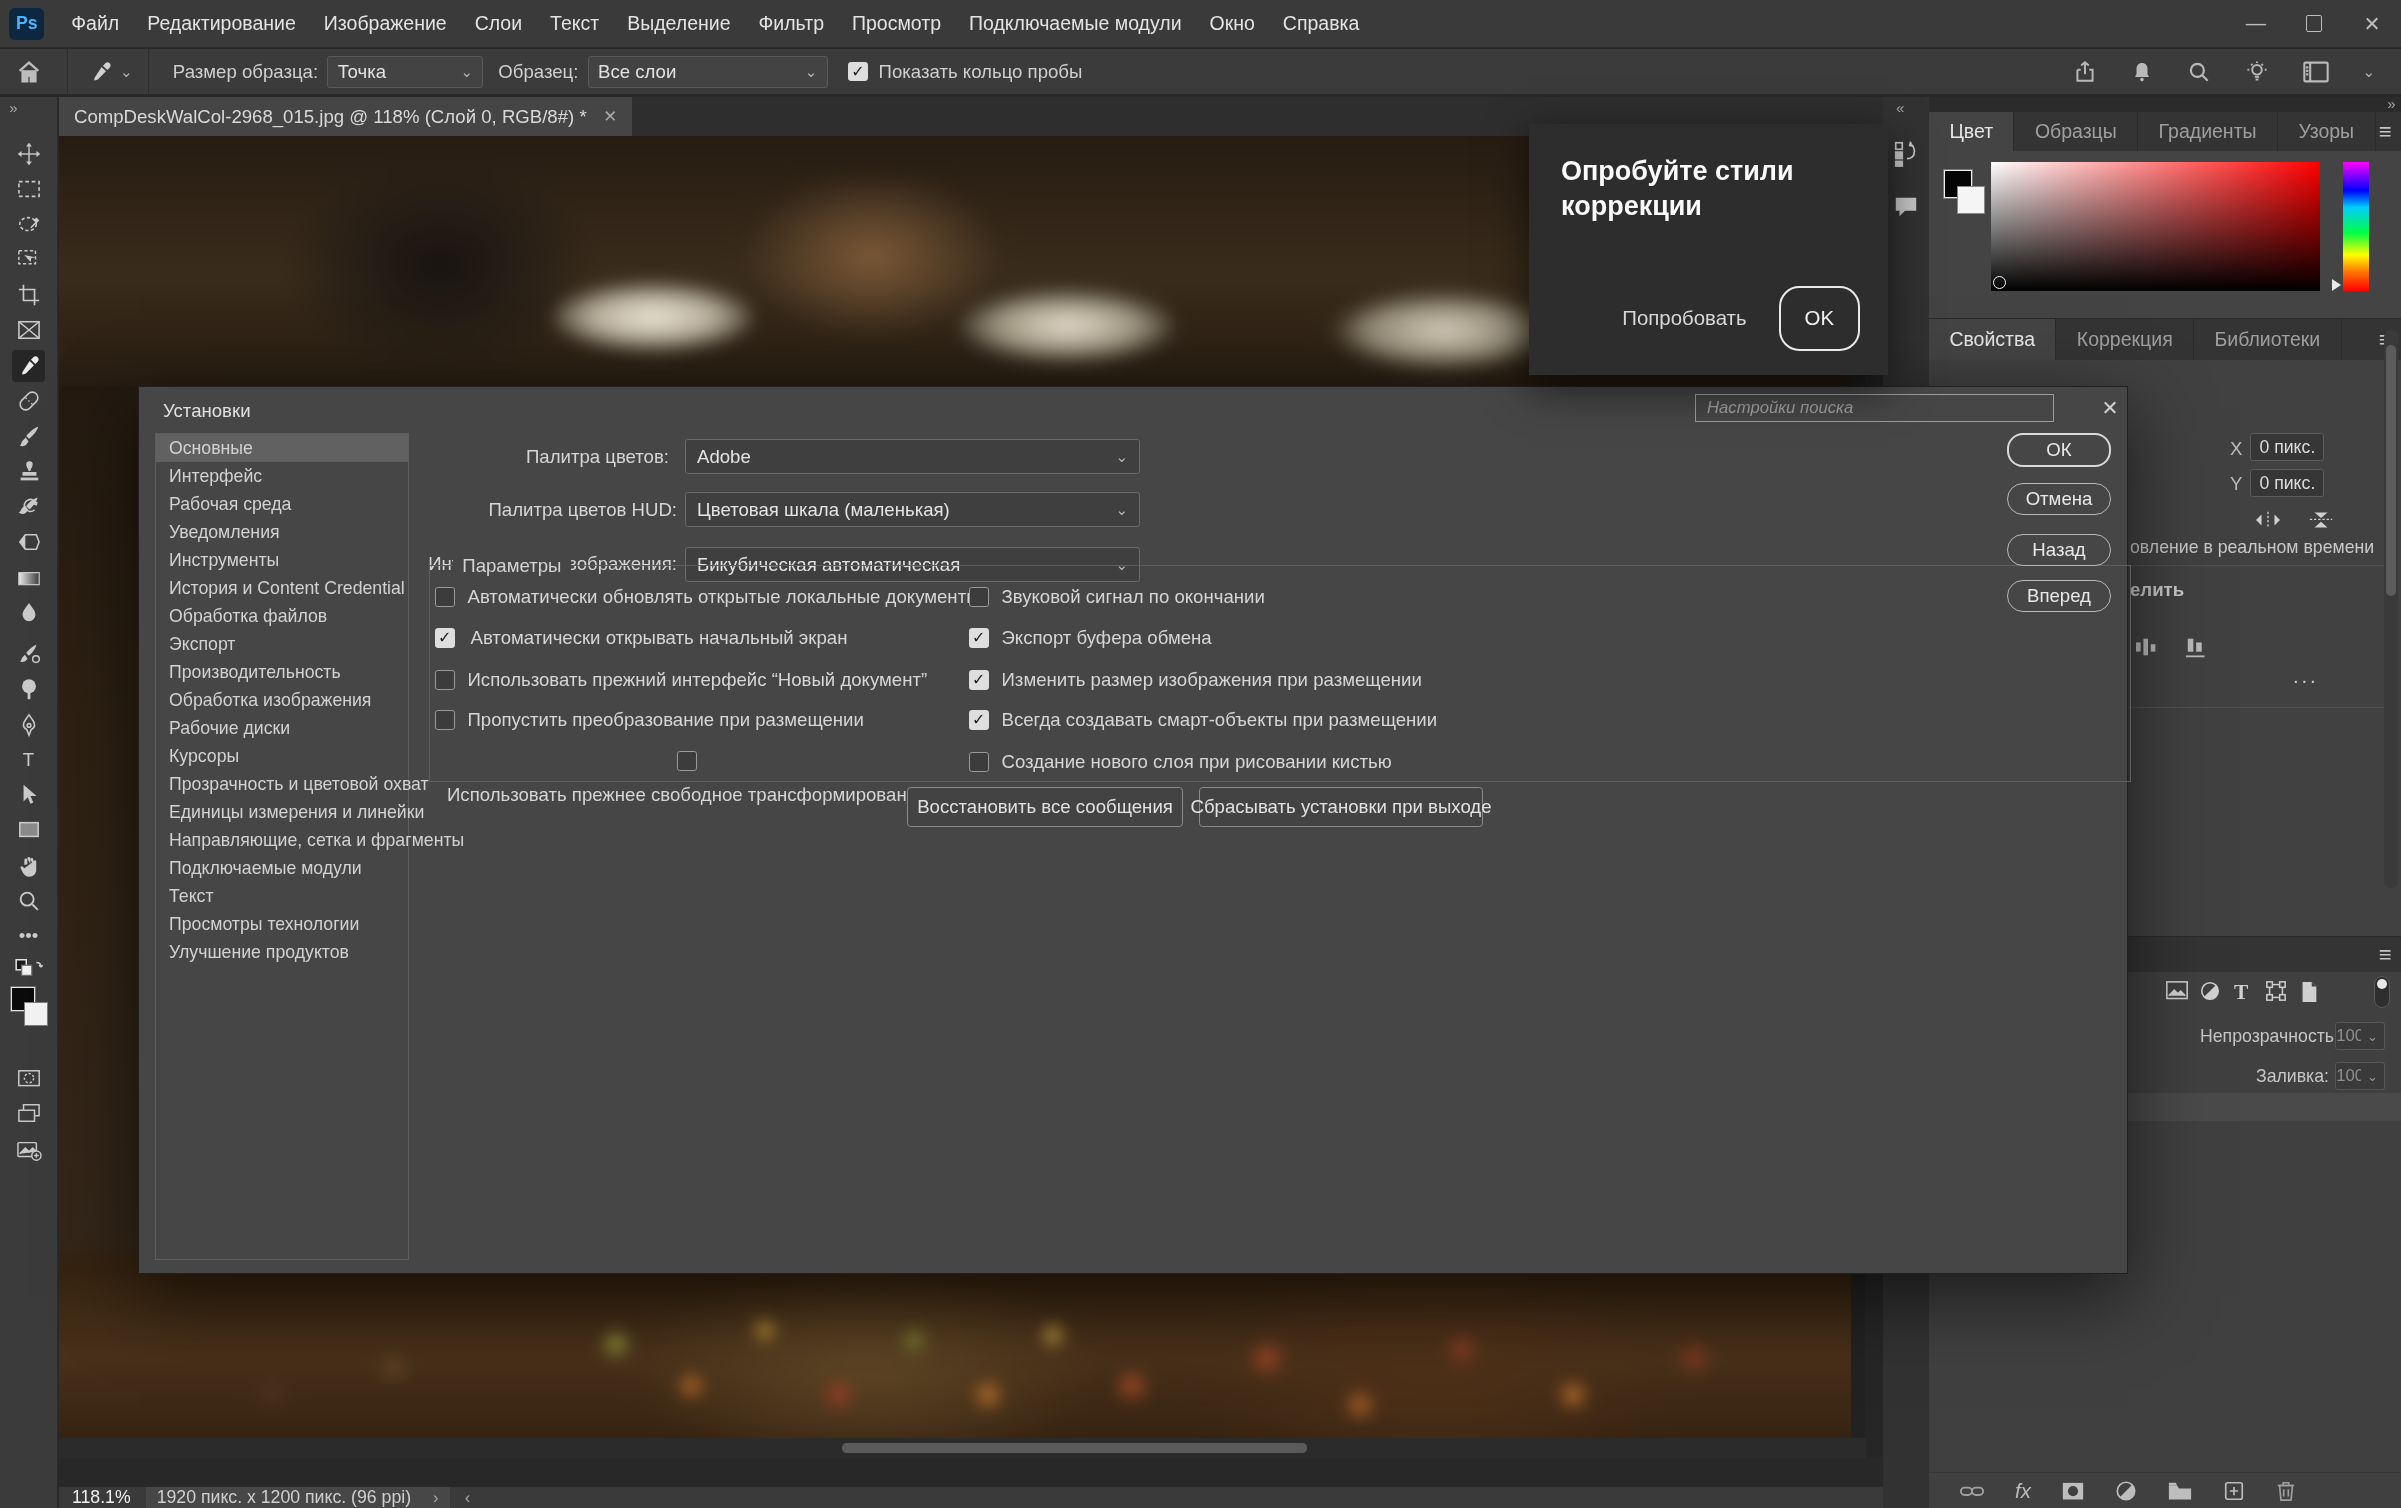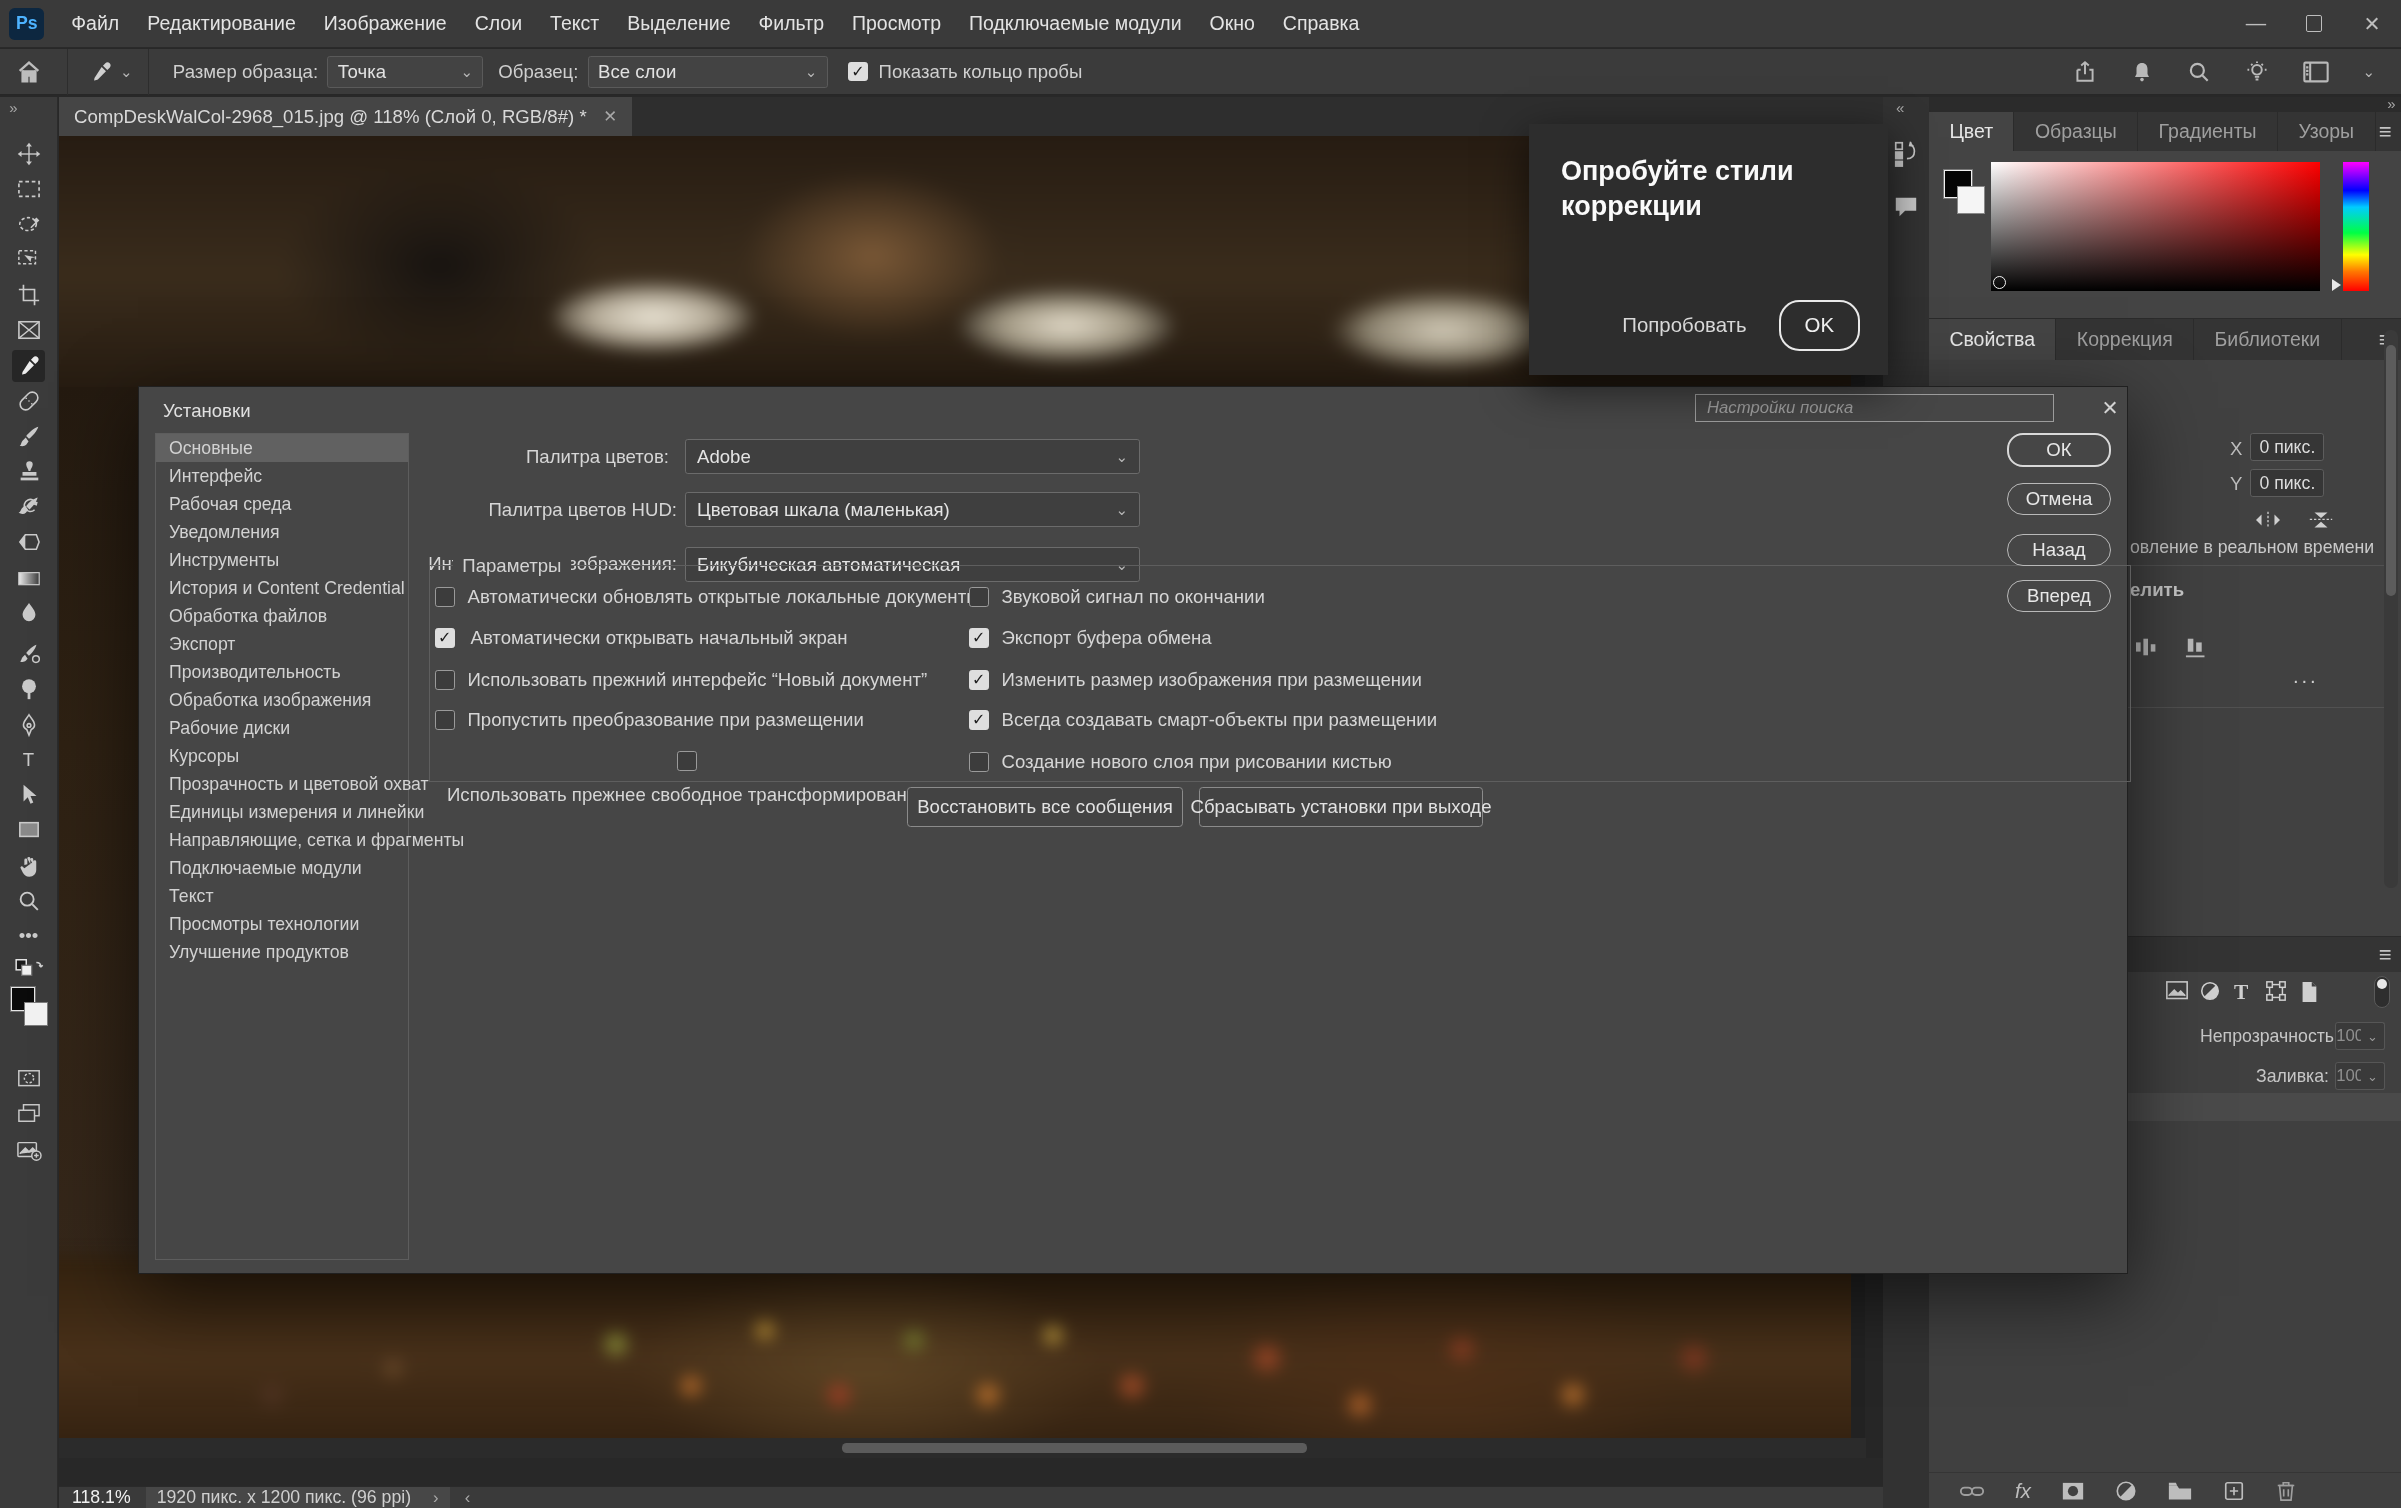--- a/index.html
+++ b/index.html
@@ -158,21 +158,21 @@
     display:flex; align-items:center; gap:30px; padding-left:30px; color:#bdbdbd; }
 
   
   .notif { position:absolute; left:1529px; top:124px; width:359px; height:251px; background:#2d2d2d;
     box-shadow:0 13px 41px rgba(0,0,0,.6); padding:30px 32px; z-index:40; }
   .notif h2 { font-size:27px; font-weight:600; color:#fafafa; line-height:1.3; max-width:279px; }
   .notif p { margin-top:24px; font-size:21.4px; color:#c6c6c6; line-height:1.48; max-width:307px; }
   .notif-foot { position:absolute; right:28px; bottom:24px; display:flex; align-items:center; gap:32px; }
   .notif-try { color:#d8d8d8; font-size:20.4px; }
   .notif-ok { border:2.2px solid #e9e9e9; border-radius:20.4px; color:#f0f0f0; font-size:20.4px;
-    padding:12px 24px; }
+    padding:19px 24px; }
 
   
   .dialog { position:absolute; left:138px; top:386px; width:1990px; height:888px; background:#464646;
     border:0.9px solid #202020; box-shadow:0 22px 74px rgba(0,0,0,.6); z-index:30; }
   .dlg-title { position:absolute; left:24px; top:13px; font-size:18.6px; color:#e0e0e0; }
   .dlg-search { position:absolute; left:1556px; top:7.4px; width:359px; height:28px; background:transparent;
     border:0.9px solid #9c9c9c; color:#d8d8d8; font-size:16.7px; font-style:italic; padding:0 11px;
     font-family:inherit; outline:none; }
   .dlg-search::placeholder { color:#9f9f9f; }
   .dlg-close { position:absolute; left:1957px; top:7.4px; width:28px; height:28px; display:flex;

